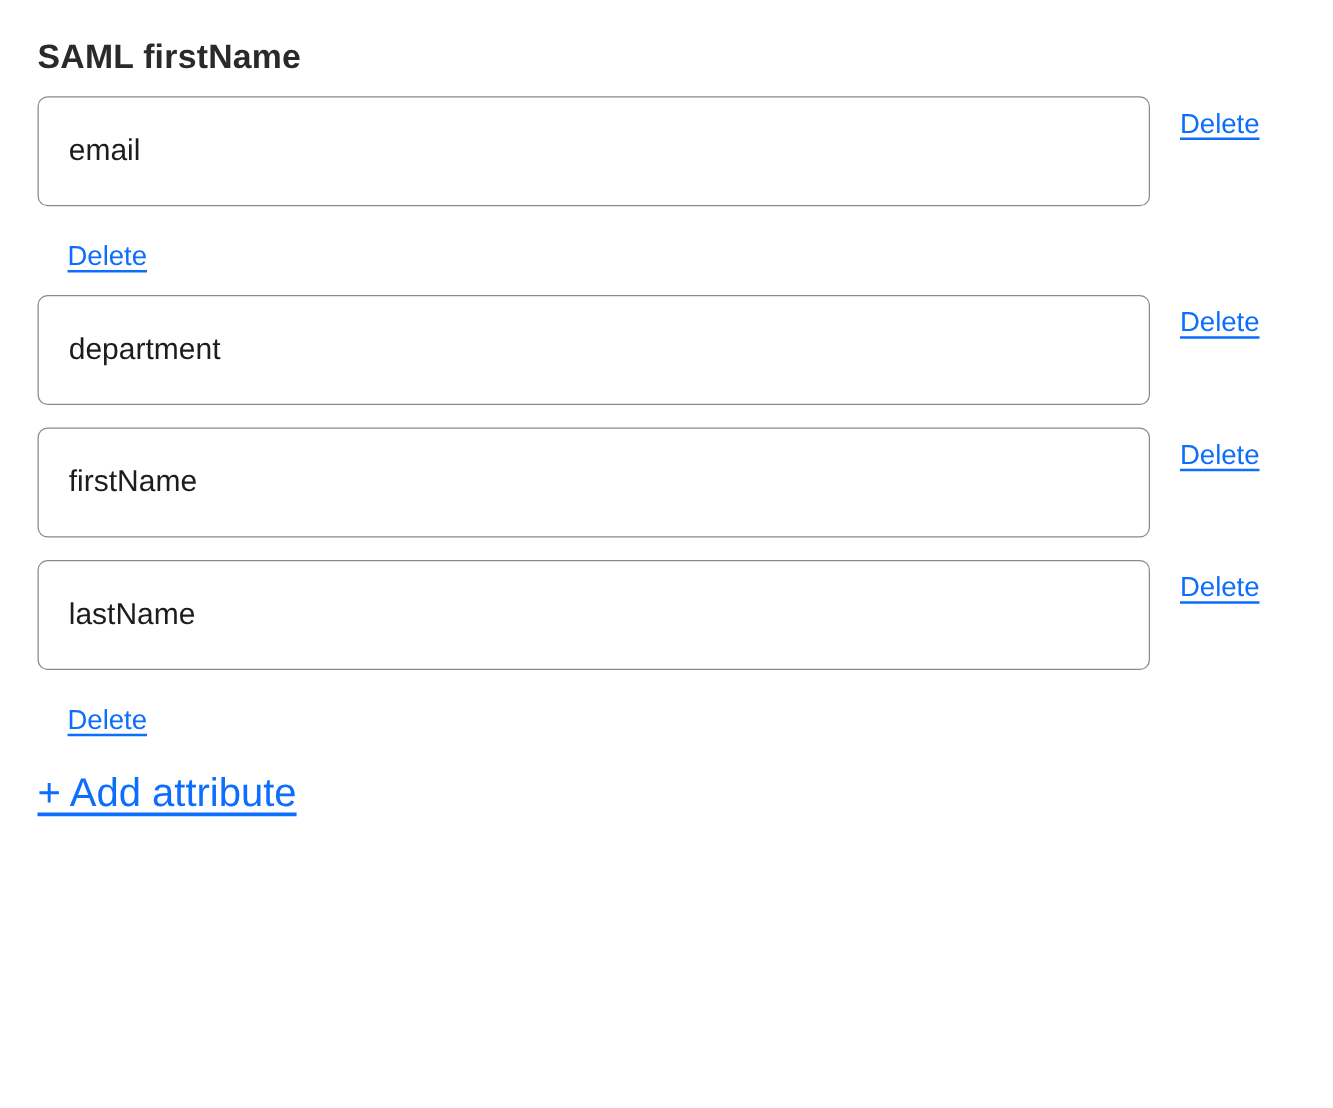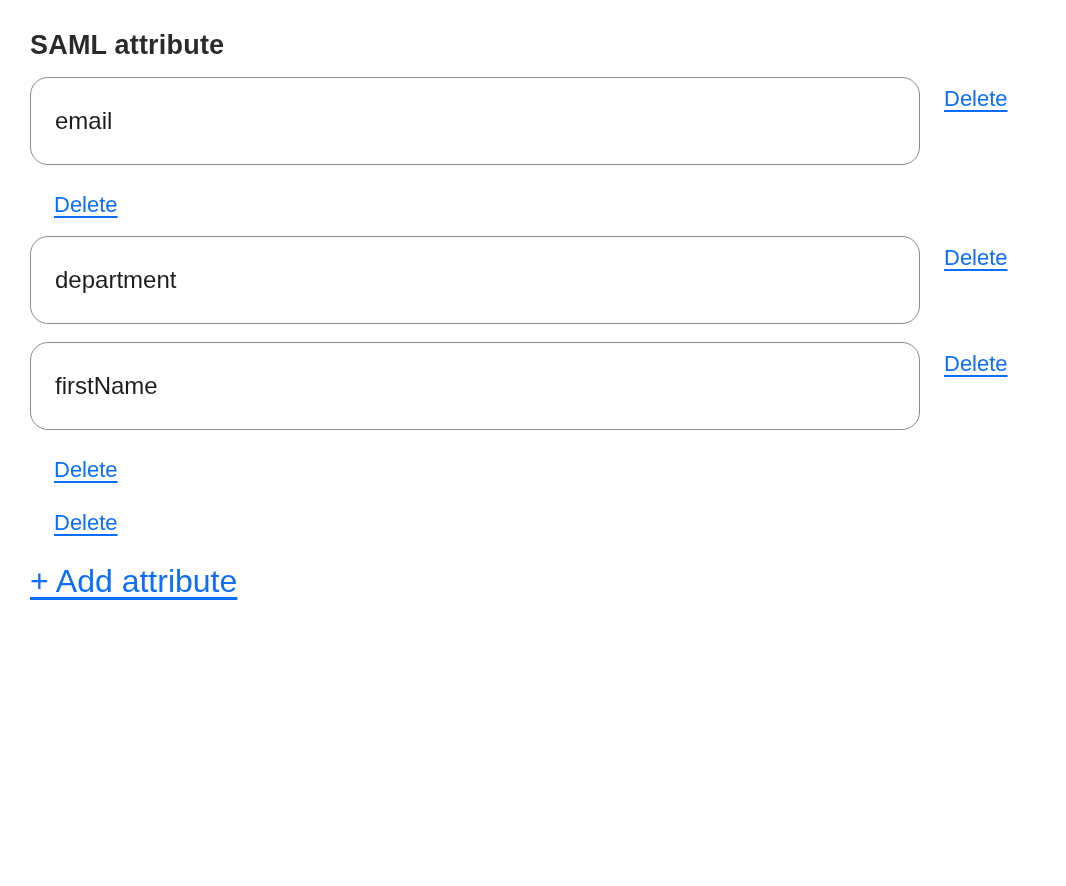--- a/index.html
+++ b/index.html
@@ -39,21 +39,21 @@
   }
   .attr-row {
     display: flex;
     align-items: flex-start;
     margin-bottom: 18px;
   }
   .attr-input {
     width: 890px;
     height: 88px;
     border: 1.5px solid var(--input-border);
-    border-radius: 18px;
+    border-radius: 8px;
     background: #ffffff;
     font-family: "Liberation Sans", "DejaVu Sans", sans-serif;
     font-size: 24px;
     color: var(--input-text);
     padding: 0 24px;
     outline: none;
     flex: none;
   }
   .delete-link {
     margin-left: 24px;
@@ -70,21 +70,21 @@
     font-size: 32px;
     color: var(--link-blue);
     text-decoration: underline;
     text-underline-offset: 5px;
   }
 </style>
 </head>
 <body>
 
 <div class="page">
-  <h2 class="section-title">SAML attribute</h2>
+  <h2 class="section-title">SAML firstName</h2>
 
 
   <div id="attribute-list">
   <div class="attr-row">
     <input type="text" class="attr-input" value="email" style="">
     <a class="delete-link" href="#">Delete</a>
   </div>
 
   <div class="attr-row">
     <a class="delete-link" href="#">Delete</a>
@@ -94,20 +94,21 @@
     <input type="text" class="attr-input" value="department" style="">
     <a class="delete-link" href="#">Delete</a>
   </div>
 
   <div class="attr-row">
     <input type="text" class="attr-input" value="firstName" style="">
     <a class="delete-link" href="#">Delete</a>
   </div>
 
   <div class="attr-row">
+    <input type="text" class="attr-input" value="lastName" style="">
     <a class="delete-link" href="#">Delete</a>
   </div>
 
   <div class="attr-row">
     <a class="delete-link" href="#">Delete</a>
   </div>
 </div>
 
   <a class="add-link" href="#">+ Add attribute</a>
 </div>

